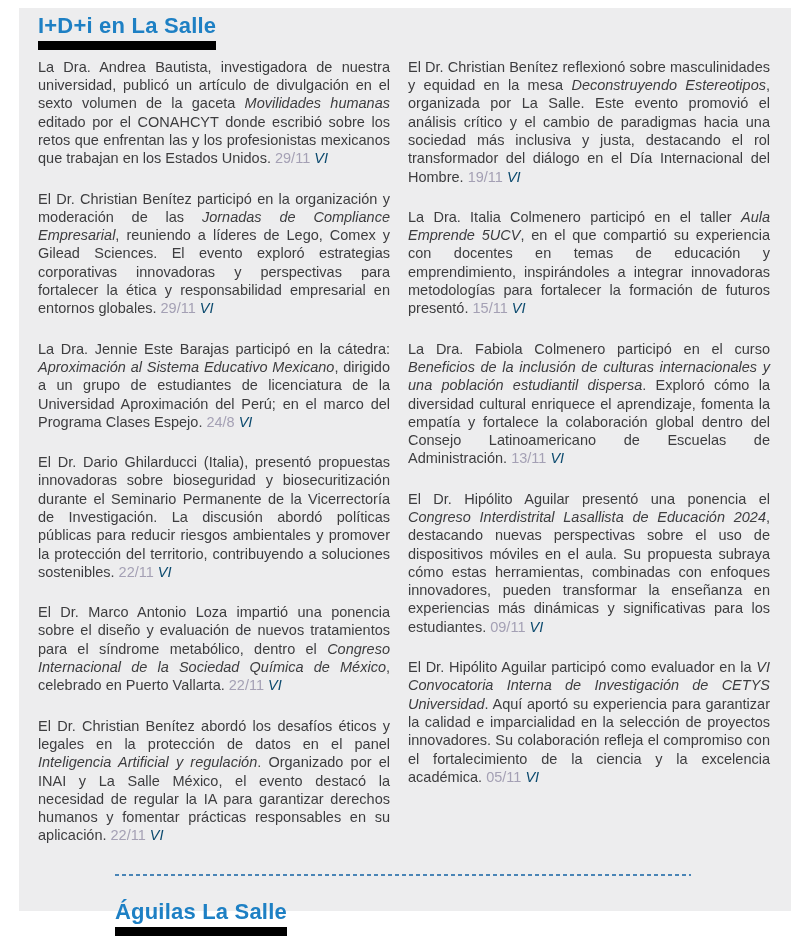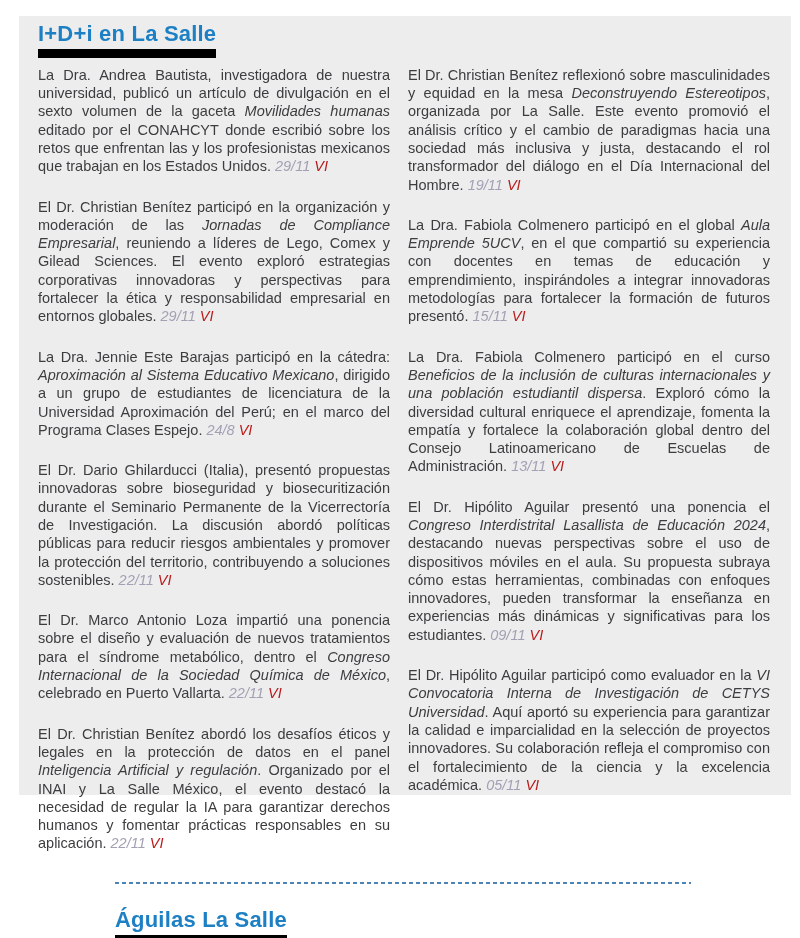--- a/index.html
+++ b/index.html
@@ -5,22 +5,22 @@
   html, body { margin: 0; padding: 0; }
   body {
     width: 800px; height: 938px;
     background: #ffffff;
     overflow: hidden;
     position: relative;
     font-family: "Liberation Sans", sans-serif;
   }
   .panel {
     position: absolute;
-    left: 19px; top: 16px;
-    width: 772px; height: 779px;
+    left: 19px; top: 8px;
+    width: 772px; height: 903px;
     background: #ededee;
   }
   .section-head { padding: 6px 0 0 19px; }
   .title-wrap { display: inline-block; }
   .section-title {
     margin: 0;
     font-size: 22px;
     font-weight: bold;
     letter-spacing: 0.2px;
     line-height: 1.08;
@@ -40,22 +40,22 @@
     text-align: justify;
     font-size: 14.5px;
     line-height: 18.3px;
     color: #3d3d3f;
     hyphens: auto;
     -webkit-hyphens: auto;
   }
   .col-right { width: 362px; }
   .news-item { margin: 0 0 22px 0; }
   .news-item em { }
-  .news-date { color: #a4a0b4; font-style: italic; }
-  .news-edition { color: #b91c1c; font-style: italic; margin-top: 22px; }
+  .news-date { color: #a4a0b4; }
+  .news-edition { color: #0c4a6e; font-style: italic; margin-top: 22px; }
   .bottom { position: absolute; left: 0; top: 866px; width: 772px; }
   .dashed-sep {
     margin-left: 96px;
     width: 576px;
     height: 2px;
     background: repeating-linear-gradient(90deg, #4a85b6 0, #4a85b6 4px, transparent 4px, transparent 7px);
   }
   .title-wrap-2 { margin: 24px 4px 0 96px; }
 </style>
 </head>
@@ -74,21 +74,21 @@
     <div class="col" id="left-column">
         <p class="news-item"><span>La Dra. Andrea Bautista, investigadora de nuestra universidad, publicó un artículo de divulgación en el sexto volumen de la gaceta </span><em>Movilidades humanas</em><span> editado por el CONAHCYT donde escribió sobre los retos que enfrentan las y los profesionistas mexicanos que trabajan en los Estados Unidos. </span><span class="news-date">29/11</span> <span class="news-edition">VI</span></p>
         <p class="news-item"><span>El Dr. Christian Benítez participó en la organización y moderación de las </span><em>Jornadas de Compliance Empresarial</em><span>, reuniendo a líderes de Lego, Comex y Gilead Sciences. El evento exploró estrategias corporativas innovadoras y perspectivas para fortalecer la ética y responsabilidad empresarial en entornos globales. </span><span class="news-date">29/11</span> <span class="news-edition">VI</span></p>
         <p class="news-item"><span>La Dra. Jennie Este Barajas participó en la cátedra: </span><em>Aproximación al Sistema Educativo Mexicano</em><span>, dirigido a un grupo de estudiantes de licenciatura de la Universidad Aproximación del Perú; en el marco del Programa Clases Espejo. </span><span class="news-date">24/8</span> <span class="news-edition">VI</span></p>
         <p class="news-item"><span>El Dr. Dario Ghilarducci (Italia), presentó propuestas innovadoras sobre bioseguridad y biosecuritización durante el Seminario Permanente de la Vicerrectoría de Investigación. La discusión abordó políticas públicas para reducir riesgos ambientales y promover la protección del territorio, contribuyendo a soluciones sostenibles. </span><span class="news-date">22/11</span> <span class="news-edition">VI</span></p>
         <p class="news-item"><span>El Dr. Marco Antonio Loza impartió una ponencia sobre el diseño y evaluación de nuevos tratamientos para el síndrome metabólico, dentro el </span><em>Congreso Internacional de la Sociedad Química de México</em><span>, celebrado en Puerto Vallarta. </span><span class="news-date">22/11</span> <span class="news-edition">VI</span></p>
         <p class="news-item"><span>El Dr. Christian Benítez abordó los desafíos éticos y legales en la protección de datos en el panel </span><em>Inteligencia Artificial y regulación</em><span>. Organizado por el INAI y La Salle México, el evento destacó la necesidad de regular la IA para garantizar derechos humanos y fomentar prácticas responsables en su aplicación. </span><span class="news-date">22/11</span> <span class="news-edition">VI</span></p>
       </div>
     <div class="col col-right" id="right-column">
         <p class="news-item"><span>El Dr. Christian Benítez reflexionó sobre masculinidades y equidad en la mesa </span><em>Deconstruyendo Estereotipos</em><span>, organizada por La Salle. Este evento promovió el análisis crítico y el cambio de paradigmas hacia una sociedad más inclusiva y justa, destacando el rol transformador del diálogo en el Día Internacional del Hombre. </span><span class="news-date">19/11</span> <span class="news-edition">VI</span></p>
-        <p class="news-item"><span>La Dra. Fabiola Colmenero participó en el global </span><em>Aula Emprende 5UCV</em><span>, en el que compartió su experiencia con docentes en temas de educación y emprendimiento, inspirándoles a integrar innovadoras metodologías para fortalecer la formación de futuros presentó. </span><span class="news-date">15/11</span> <span class="news-edition">VI</span></p>
+        <p class="news-item"><span>La Dra. Italia Colmenero participó en el taller </span><em>Aula Emprende 5UCV</em><span>, en el que compartió su experiencia con docentes en temas de educación y emprendimiento, inspirándoles a integrar innovadoras metodologías para fortalecer la formación de futuros presentó. </span><span class="news-date">15/11</span> <span class="news-edition">VI</span></p>
         <p class="news-item"><span>La Dra. Fabiola Colmenero participó en el curso </span><em>Beneficios de la inclusión de culturas internacionales y una población estudiantil dispersa</em><span>. Exploró cómo la diversidad cultural enriquece el aprendizaje, fomenta la empatía y fortalece la colaboración global dentro del Consejo Latinoamericano de Escuelas de Administración. </span><span class="news-date">13/11</span> <span class="news-edition">VI</span></p>
         <p class="news-item"><span>El Dr. Hipólito Aguilar presentó una ponencia el </span><em>Congreso Interdistrital Lasallista de Educación 2024</em><span>, destacando nuevas perspectivas sobre el uso de dispositivos móviles en el aula. Su propuesta subraya cómo estas herramientas, combinadas con enfoques innovadores, pueden transformar la enseñanza en experiencias más dinámicas y significativas para los estudiantes. </span><span class="news-date">09/11</span> <span class="news-edition">VI</span></p>
         <p class="news-item"><span>El Dr. Hipólito Aguilar participó como evaluador en la </span><em>VI Convocatoria Interna de Investigación de CETYS Universidad</em><span>. Aquí aportó su experiencia para garantizar la calidad e imparcialidad en la selección de proyectos innovadores. Su colaboración refleja el compromiso con el fortalecimiento de la ciencia y la excelencia académica. </span><span class="news-date">05/11</span> <span class="news-edition">VI</span></p>
       </div>
   </div>
 
   <div class="bottom">
     <div class="dashed-sep"></div>
     <div class="title-wrap title-wrap-2">
       <h1 class="section-title">Águilas La Salle</h1>

